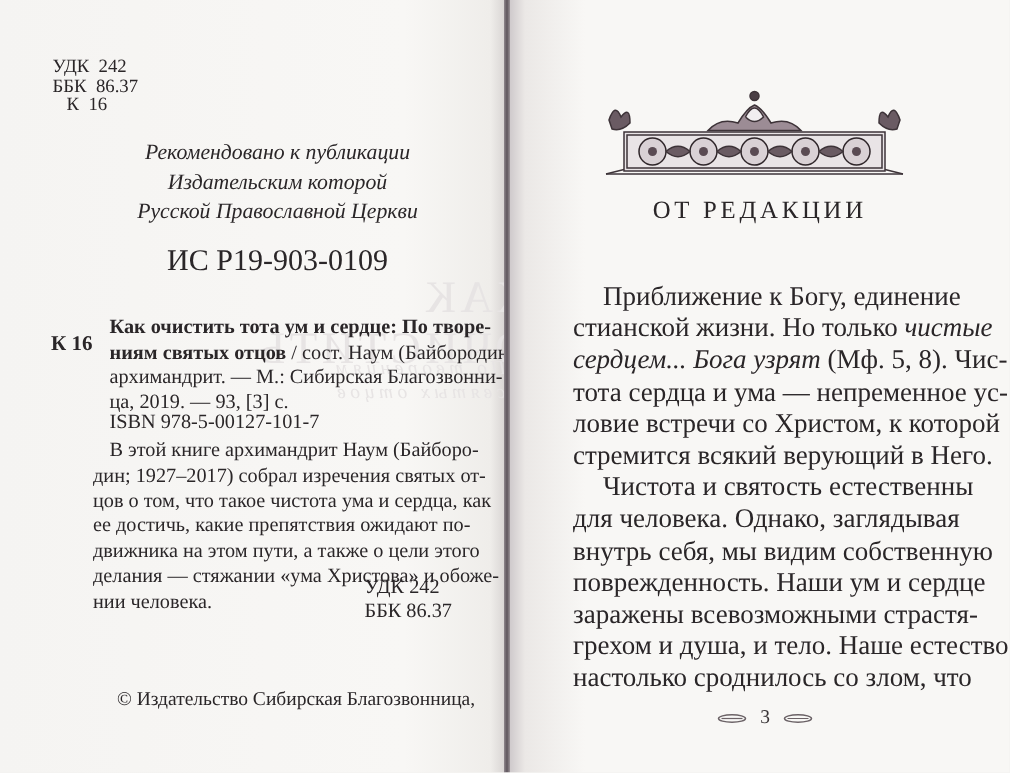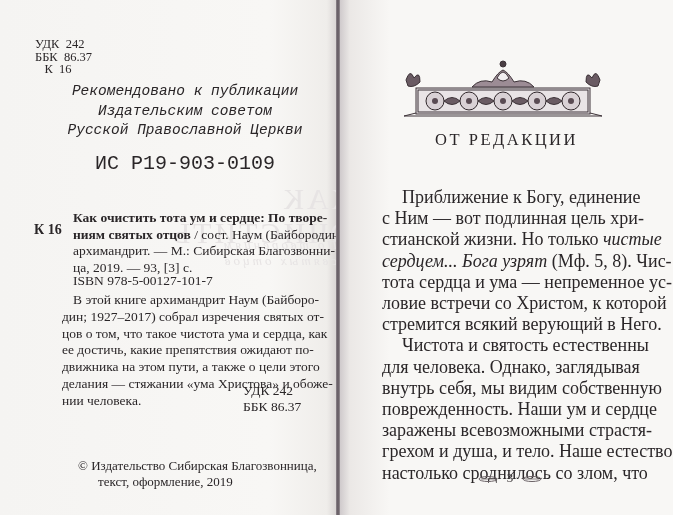--- a/index.html
+++ b/index.html
@@ -14,21 +14,21 @@
   .page-left { left:0; width:337px; background:linear-gradient(to right,#f5f4f2 0%,#f8f7f5 80%,#efedea 97%,#d8d4d3 100%); }
   .page-right { left:340px; width:333px; background:linear-gradient(to right,#cfcacc 0%,#ebe8e6 3%,#f8f7f5 15%,#f8f7f5 100%); }
   .gutter { position:absolute; left:336px; top:0; width:4px; height:515px; background:linear-gradient(to right,#8f878d,#5e555c,#9a9297); }
 
   .ghost { position:absolute; color:#e7e4e4; font-family:"Liberation Serif", serif; letter-spacing:3px; }
   .ghost-title { left:170px; top:182px; font-size:30px; transform:scaleX(-1); }
   .ghost-sub { left:180px; top:237px; font-size:13px; transform:scaleX(-1); font-style:italic; }
 
   .udc-block { position:absolute; left:35px; top:38px; font-family:"Liberation Serif", serif; font-size:12.5px; line-height:12.5px; }
   .udc-block div { white-space:pre; }
-  .recommend { position:absolute; left:60px; top:82px; width:250px; text-align:center; font-family:Liberation Mono, monospace; font-style:italic; font-size:14.5px; line-height:19.5px; }
+  .recommend { position:absolute; left:60px; top:93px; width:250px; text-align:center; font-family:Liberation Serif, serif; font-style:italic; font-size:14.5px; line-height:19.5px; }
   .recommend .code { font-style:normal; font-size:20px; margin-top:13px; }
 
   .k16 { position:absolute; left:34px; top:222px; font-family:"Liberation Serif", serif; font-weight:bold; font-size:14px; }
   .bib { position:absolute; left:73px; top:210px; width:223px; font-family:"Liberation Serif", serif; font-size:13.5px; line-height:16.5px; text-align:justify; }
   .bib .line { display:block; white-space:nowrap; }
   .bib b { font-weight:bold; }
   .isbn { position:absolute; left:73px; top:273px; font-family:"Liberation Serif", serif; font-size:13.5px; }
   .annot { position:absolute; left:62px; top:292px; width:234px; font-family:"Liberation Serif", serif; font-size:13.5px; line-height:16.8px; }
   .annot .line { display:block; white-space:nowrap; }
   .annot .indent { padding-left:11px; }
@@ -54,21 +54,21 @@
     <div class="ghost ghost-sub">По творениям святых отцов</div>
 
     <div class="udc-block">
       <div>УДК  242</div>
       <div>ББК  86.37</div>
       <div>   К  16</div>
     </div>
 
     <div class="recommend">
       <div>Рекомендовано к публикации</div>
-      <div>Издательским советом</div>
+      <div>Издательским которой</div>
       <div>Русской Православной Церкви</div>
       <div class="code">ИС Р19-903-0109</div>
     </div>
 
     <div class="k16">К 16</div>
     <div class="bib">
       <span class="line"><b>Как очистить тота ум и сердце: По творе-</b><span></span></span>
       <span class="line"><b>ниям святых отцов</b><span> / сост. Наум (Байбородин),</span></span>
       <span class="line"><span>архимандрит. — М.: Сибирская Благозвонни-</span></span>
       <span class="line"><span>ца, 2019. — 93, [3] с.</span></span>
@@ -85,21 +85,20 @@
       <span class="line">нии человека.</span>
     </div>
 
     <div class="udc-bottom">
       <div>УДК 242</div>
       <div>ББК 86.37</div>
     </div>
 
     <div class="copyright">
       <div>© Издательство Сибирская Благозвонница,</div>
-      <div class="l2">текст, оформление, 2019</div>
     </div>
   </div>
 
   <div class="gutter"></div>
 
   <div class="page page-right">
   </div>
 
   <svg class="ornament" viewBox="0 0 206 60" xmlns="http://www.w3.org/2000/svg">
     <g fill="none" stroke="#3d3338" stroke-width="1">
@@ -133,21 +132,20 @@
 
       <path d="M6 22 Q10 10 14 20 Q20 12 20 24 Q14 30 8 28 Z" fill="#6a5b63"></path>
       <path d="M200 22 Q196 10 192 20 Q186 12 186 24 Q192 30 198 28 Z" fill="#6a5b63"></path>
     </g>
   </svg>
 
   <div class="section-title">ОТ РЕДАКЦИИ</div>
 
   <div class="body-text" id="body-text">
       <span class="line indent"><span>Приближение к Богу, единение</span></span>
-      <span class="line"><span>с Ним — вот подлинная цель хри-</span></span>
       <span class="line"><span>стианской жизни. Но только </span><i>чистые</i></span>
       <span class="line"><i>сердцем... Бога узрят</i><span> (Мф. 5, 8). Чис-</span></span>
       <span class="line"><span>тота сердца и ума — непременное ус-</span></span>
       <span class="line"><span>ловие встречи со Христом, к которой</span></span>
       <span class="line"><span>стремится всякий верующий в Него.</span></span>
       <span class="line indent"><span>Чистота и святость естественны</span></span>
       <span class="line"><span>для человека. Однако, заглядывая</span></span>
       <span class="line"><span>внутрь себя, мы видим собственную</span></span>
       <span class="line"><span>поврежденность. Наши ум и сердце</span></span>
       <span class="line"><span>заражены всевозможными страстя-</span></span>

